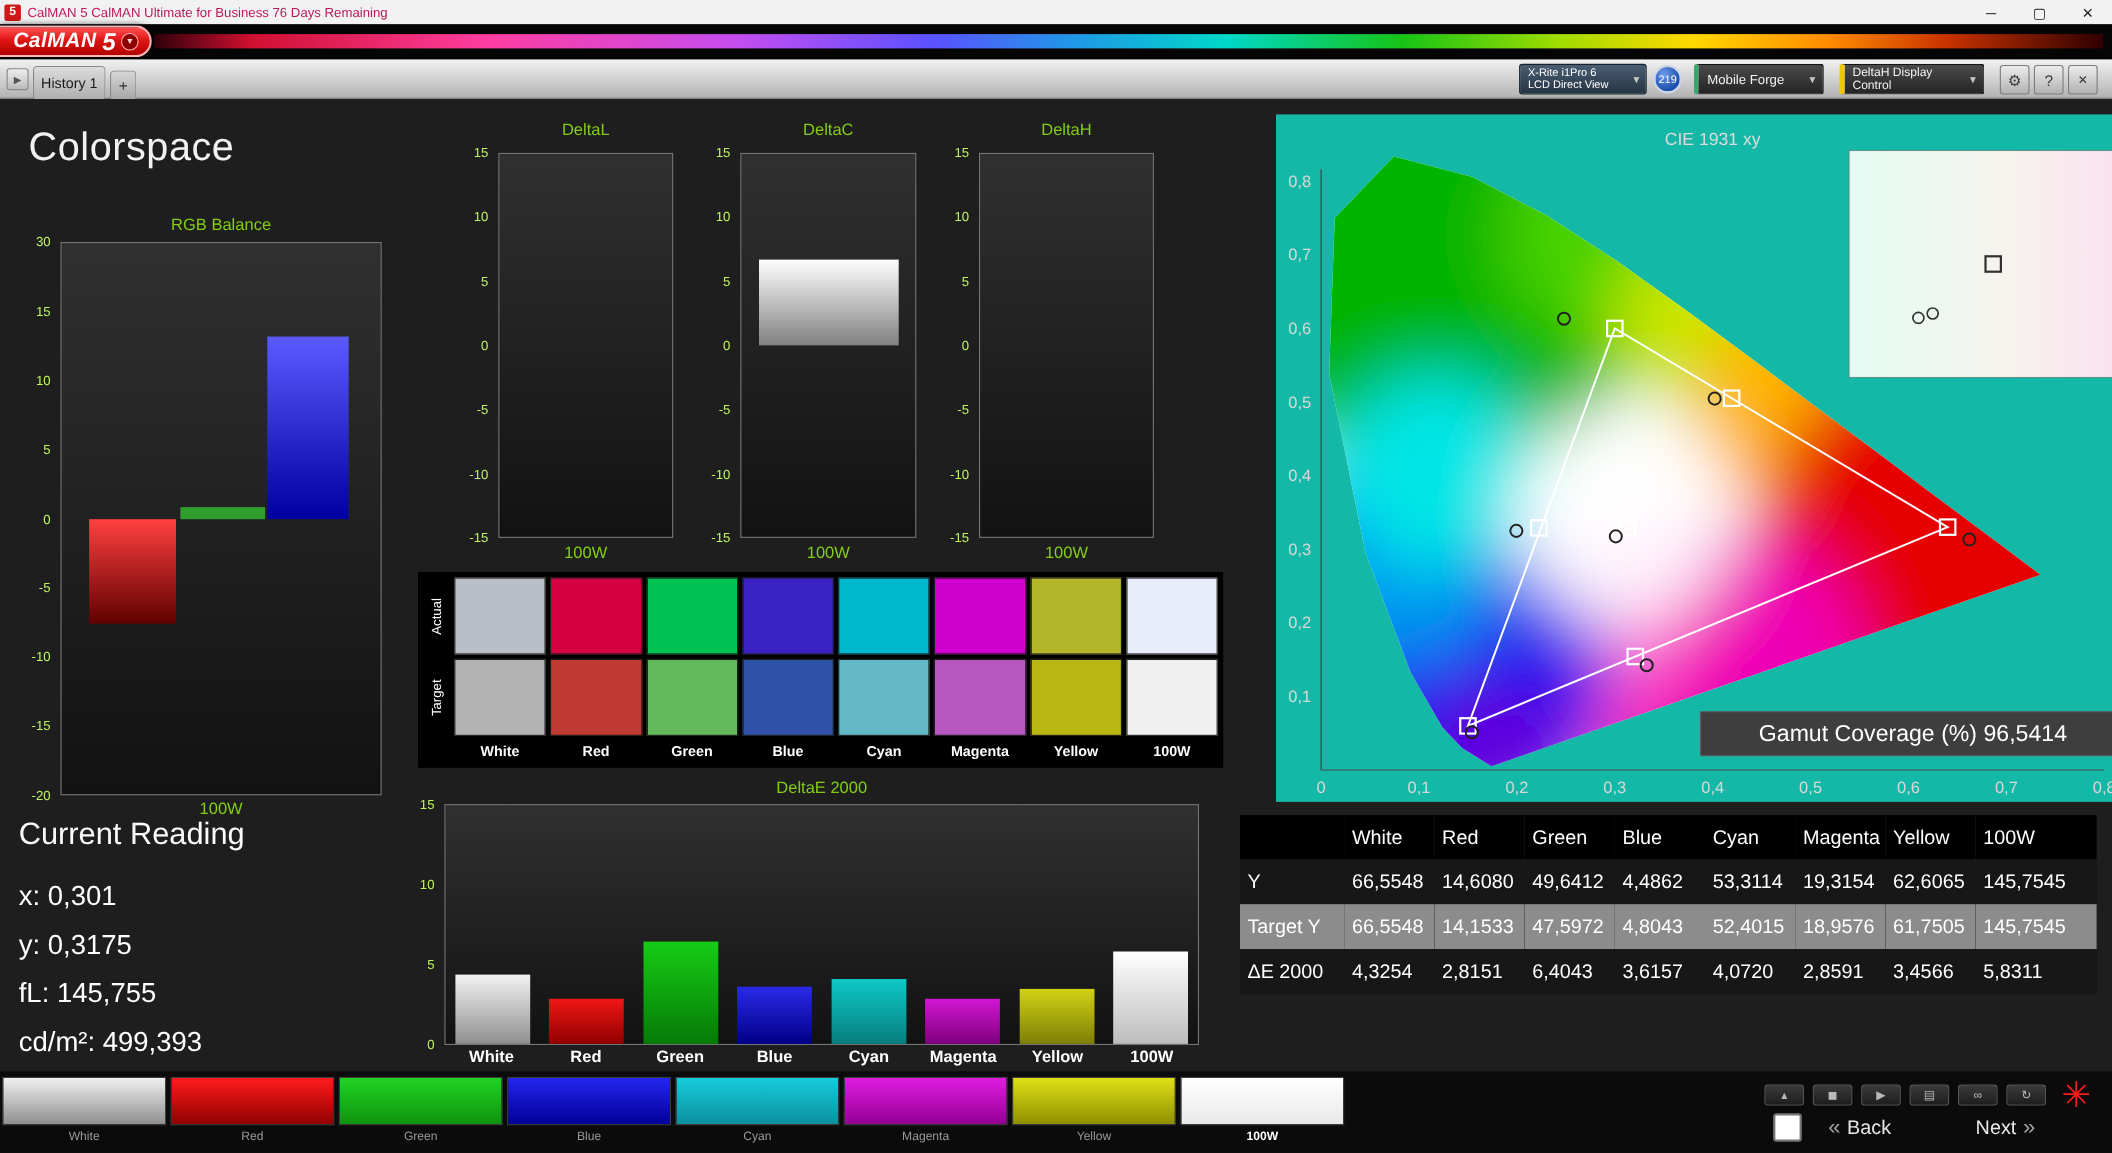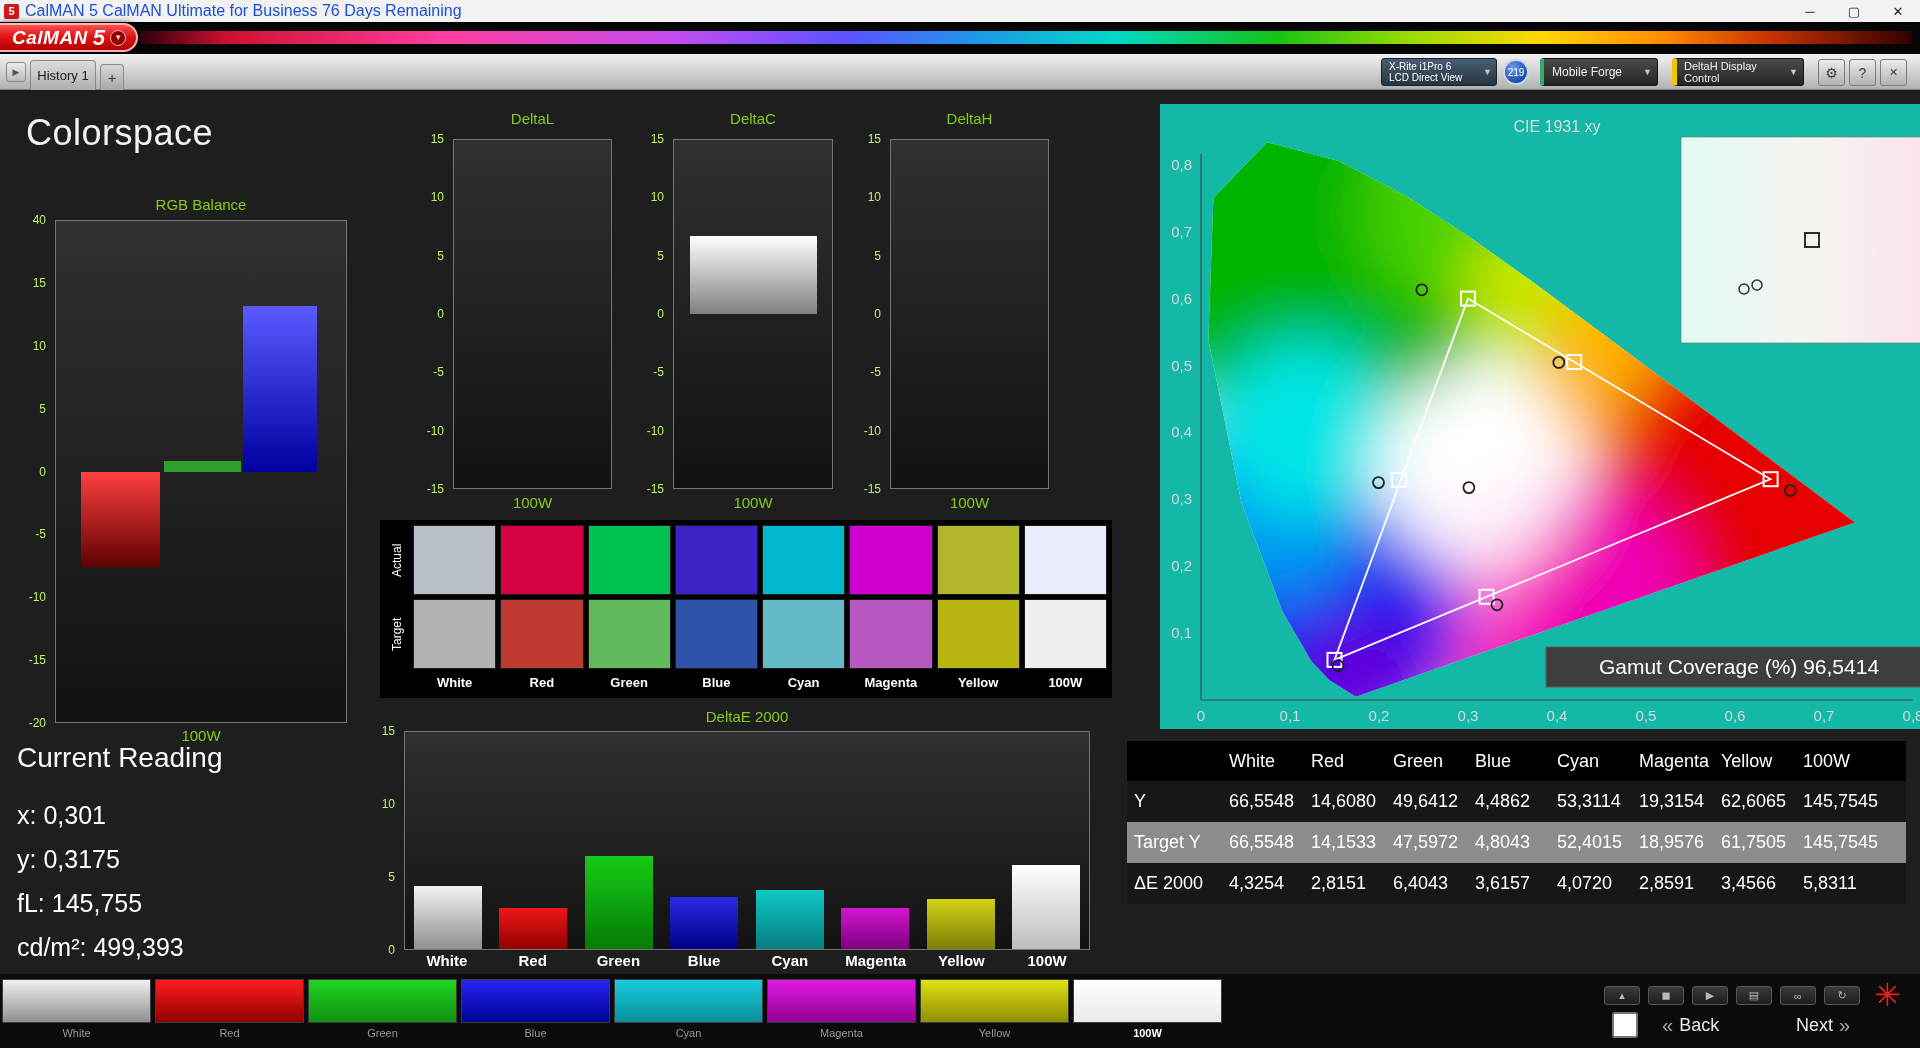--- a/index.html
+++ b/index.html
@@ -2,21 +2,21 @@
 <html><head>
 <meta charset="utf-8">
 <style>
   html,body{margin:0;padding:0;}
   body{width:1920px;height:1048px;background:#000;font-family:"Liberation Sans",sans-serif;position:relative;overflow:hidden;}
   .screen{position:absolute;left:0;top:0;width:1920px;height:1048px;background:#1e1e1e;}
 
   
   .titlebar{position:absolute;left:0;top:0;width:1920px;height:22px;background:#f2f2f2;border-bottom:1px solid #9a9a9a;display:flex;align-items:center;}
   .app-icon{width:15px;height:15px;margin:0 6px 0 4px;background:#cf1818;border-radius:2px;color:#fff;font-size:11px;font-weight:bold;display:flex;align-items:center;justify-content:center;}
-  .win-title{font-size:16px;color:#1d4ed8;}
+  .win-title{font-size:12px;color:#be185d;}
   .win-controls{margin-left:auto;display:flex;height:100%;}
   .win-btn{width:44px;height:100%;display:flex;align-items:center;justify-content:center;font-size:13px;color:#222;}
 
   
   .logo-row{position:absolute;left:0;top:22px;width:1920px;height:44px;background:#050505;}
   .rainbow{position:absolute;left:140px;top:9px;right:8px;height:13px;
     background:linear-gradient(90deg,#30000a 0%,#d01030 5%,#ff3da0 17%,#c44df0 30%,#5a52ff 40%,#2196e8 47%,#00d8c8 55%,#16c316 64%,#9fdc00 72%,#ffd800 79%,#ff8a00 86%,#c83200 92%,#300000 100%);}
   .logo{position:absolute;left:0;top:1px;height:29px;padding:0 10px 0 12px;background:linear-gradient(#ff5050 0%,#e01616 45%,#b20000 100%);border:2px solid #ffb4b4;border-left:none;border-radius:0 15px 15px 0;display:flex;align-items:center;gap:5px;color:#fff;font-weight:bold;font-style:italic;box-shadow:0 0 6px rgba(0,0,0,.8);box-sizing:border-box;}
   .logo-text{font-size:19px;letter-spacing:.5px;}
   .logo-five{font-size:22px;}
@@ -163,21 +163,21 @@
     <div class="sq-btn" id="panel-btn">
         <span>✕</span>
       </div>
   </div>
 
   <div class="main">
     <div class="page-title">Colorspace</div>
 
     <div class="chart-title" id="rgb-title">RGB Balance</div>
     <div class="ticks" id="rgb-ticks">
-        <span class="tick" style="top: 0%;">40</span>
+        <span class="tick" style="top: 0%;">30</span>
         <span class="tick" style="top: 12.5%;">15</span>
         <span class="tick" style="top: 25%;">10</span>
         <span class="tick" style="top: 37.5%;">5</span>
         <span class="tick" style="top: 50%;">0</span>
         <span class="tick" style="top: 62.5%;">-5</span>
         <span class="tick" style="top: 75%;">-10</span>
         <span class="tick" style="top: 87.5%;">-15</span>
         <span class="tick" style="top: 100%;">-20</span>
       </div>
     <div class="plot" id="rgb-plot">

